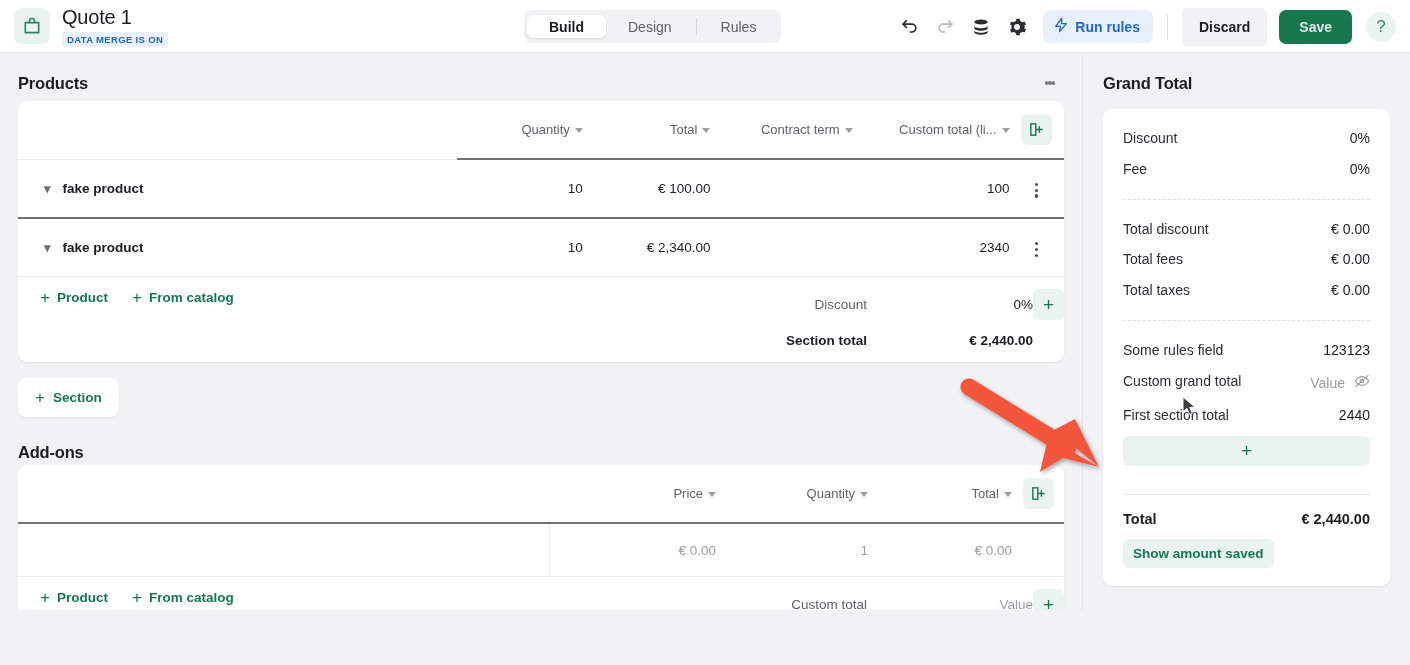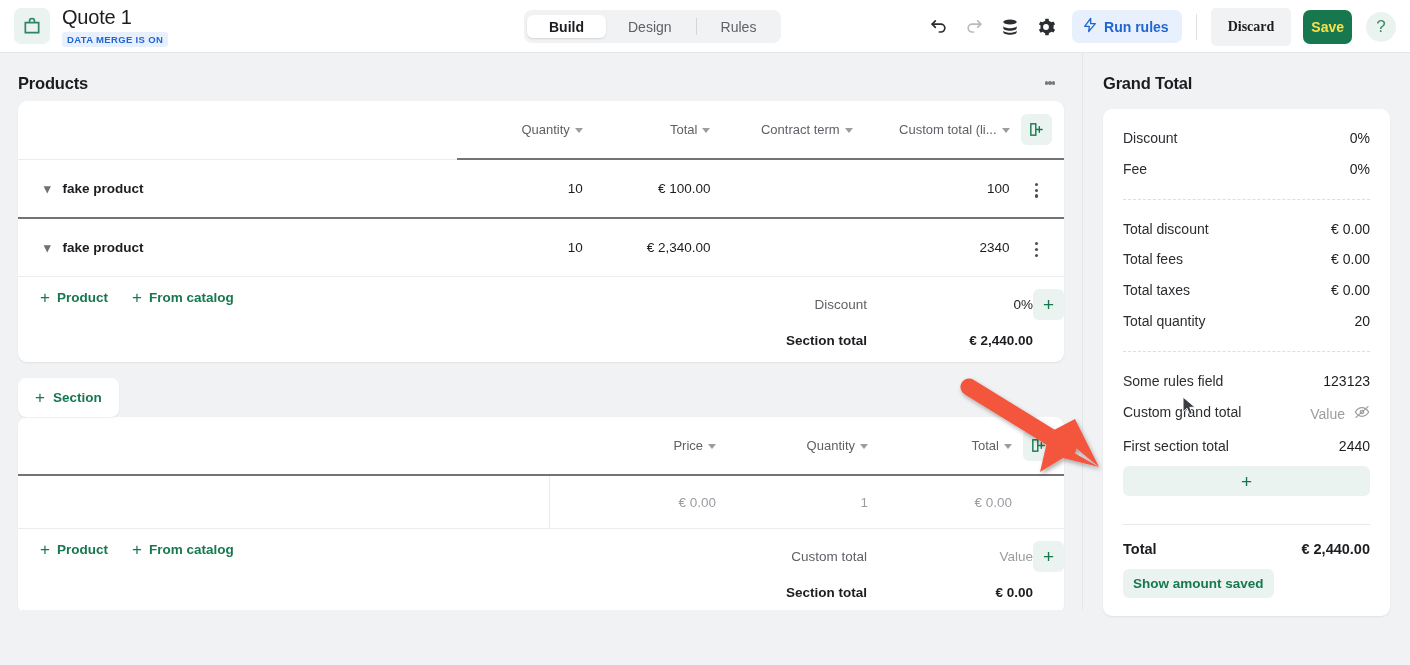--- a/index.html
+++ b/index.html
@@ -74,28 +74,28 @@
   .runrules {
     display: flex; align-items: center; gap: 6px;
     background: #e8f0fd; color: #1f66d0;
     border: none; font-family: inherit;
     font-size: 14px; font-weight: bold;
     height: 33px; padding: 0 13px 0 10px;
     border-radius: 7px; cursor: pointer; margin-left: 6px;
   }
   .vdiv { width: 1px; height: 26px; background: #dfe1e3; margin: 0 10px; }
   .btn-discard {
-    background: #f1f2f3; border: none; font-family: Liberation Serif, serif;
+    background: #f1f2f3; border: none; font-family: Liberation Sans, sans-serif;
     font-size: 14px; font-weight: bold; color: #1b1d20;
     height: 38px; padding: 0 17px; border-radius: 5px; cursor: pointer;
   }
   .btn-save {
     background: #17784f; border: none; font-family: inherit;
-    font-size: 14px; font-weight: bold; color: #fde047;
-    height: 34px; padding: 0 8px; border-radius: 7px; cursor: pointer;
+    font-size: 14px; font-weight: bold; color: #e5e5e5;
+    height: 34px; padding: 0 20px; border-radius: 7px; cursor: pointer;
     margin-left: 8px;
   }
   .btn-help {
     width: 30px; height: 30px; border-radius: 50%;
     background: #eaf3ef; border: none; color: #3c8a68;
     font-size: 17px; font-family: inherit; cursor: pointer;
     margin-left: 10px;
     display: flex; align-items: center; justify-content: center;
   }
 
@@ -450,20 +450,28 @@
         </div>
       </div>
     </div>
 
     <button class="sectionbtn">
       <span class="plus-g">+</span>
       <span>Section</span>
     </button>
 
     
+    <div class="sec-head" style="padding-top:22px">
+      <div class="sec-title">Add-ons</div>
+      <button class="kebab">
+        <span></span>
+        <span></span>
+        <span></span>
+      </button>
+    </div>
 
     <div class="card">
       <table class="grid">
         <colgroup>
           <col style="width:531px">
             <col style="width:167px">
             <col style="width:152px">
           <col style="width:144px">
             <col style="width:52px">
         </colgroup>
@@ -565,24 +573,20 @@
           <span class="gt-val">€ 0.00</span>
         </div>
         <div class="gt-row">
           <span class="gt-lbl">Total fees</span>
           <span class="gt-val">€ 0.00</span>
         </div>
         <div class="gt-row">
           <span class="gt-lbl">Total taxes</span>
           <span class="gt-val">€ 0.00</span>
         </div>
-        <div class="gt-row">
-          <span class="gt-lbl">Total quantity</span>
-          <span class="gt-val">20</span>
-        </div>
       </div>
 
       <div class="gt-group">
         <div class="gt-row">
           <span class="gt-lbl">Some rules field</span>
           <span class="gt-val">123123</span>
         </div>
         <div class="gt-row">
           <span class="gt-lbl" style="max-width:120px">Custom grand total</span>
           <span class="gt-valwrap">

